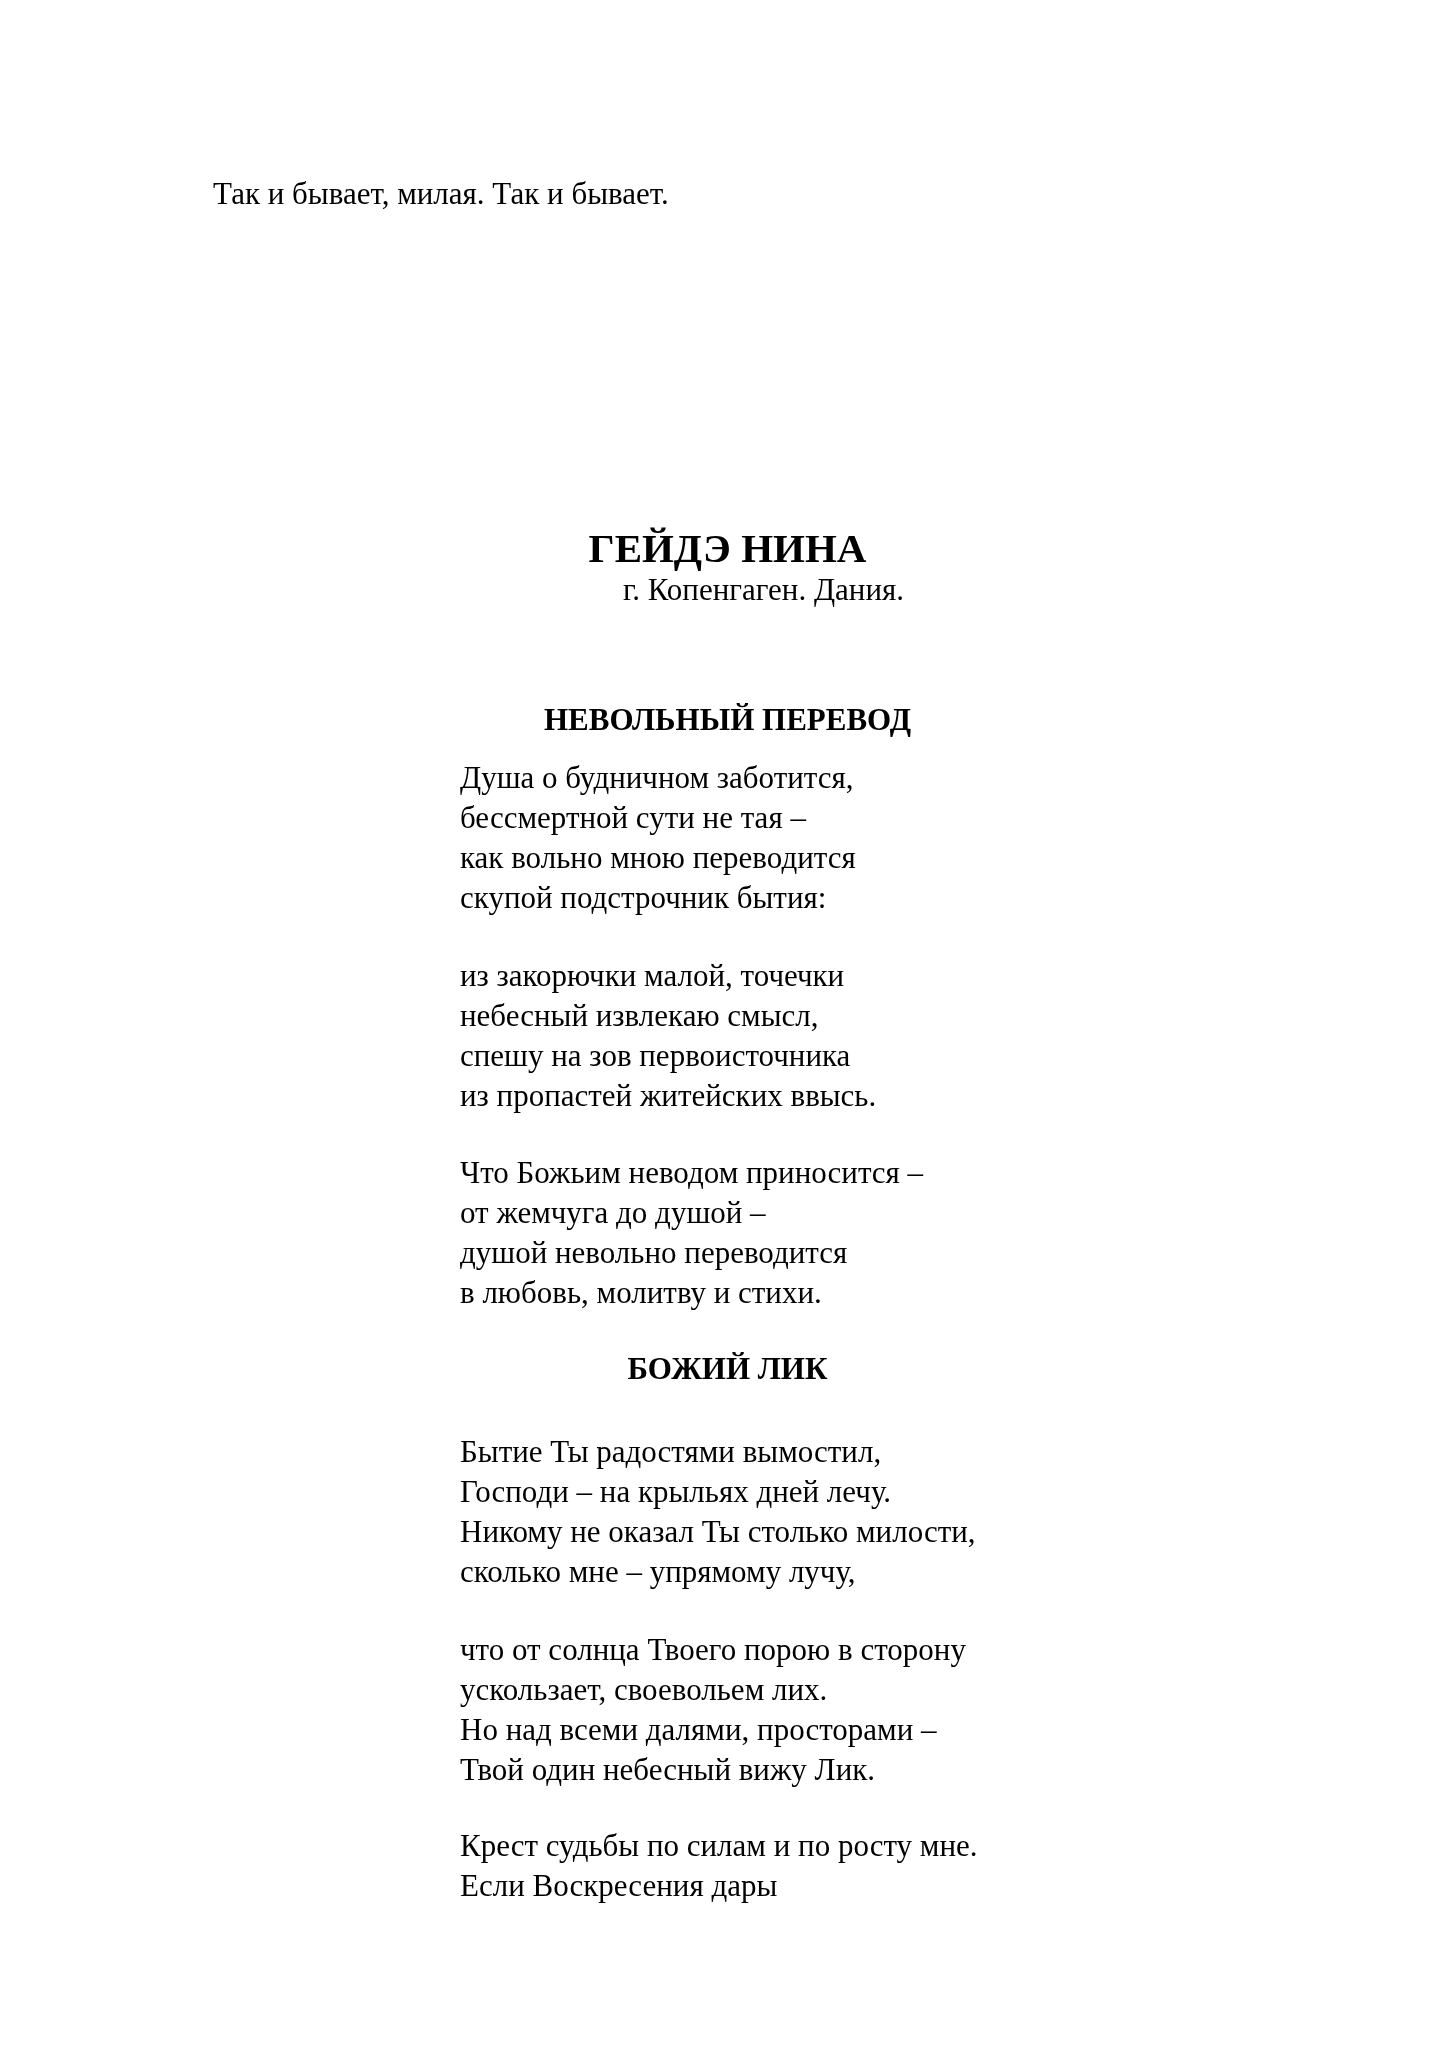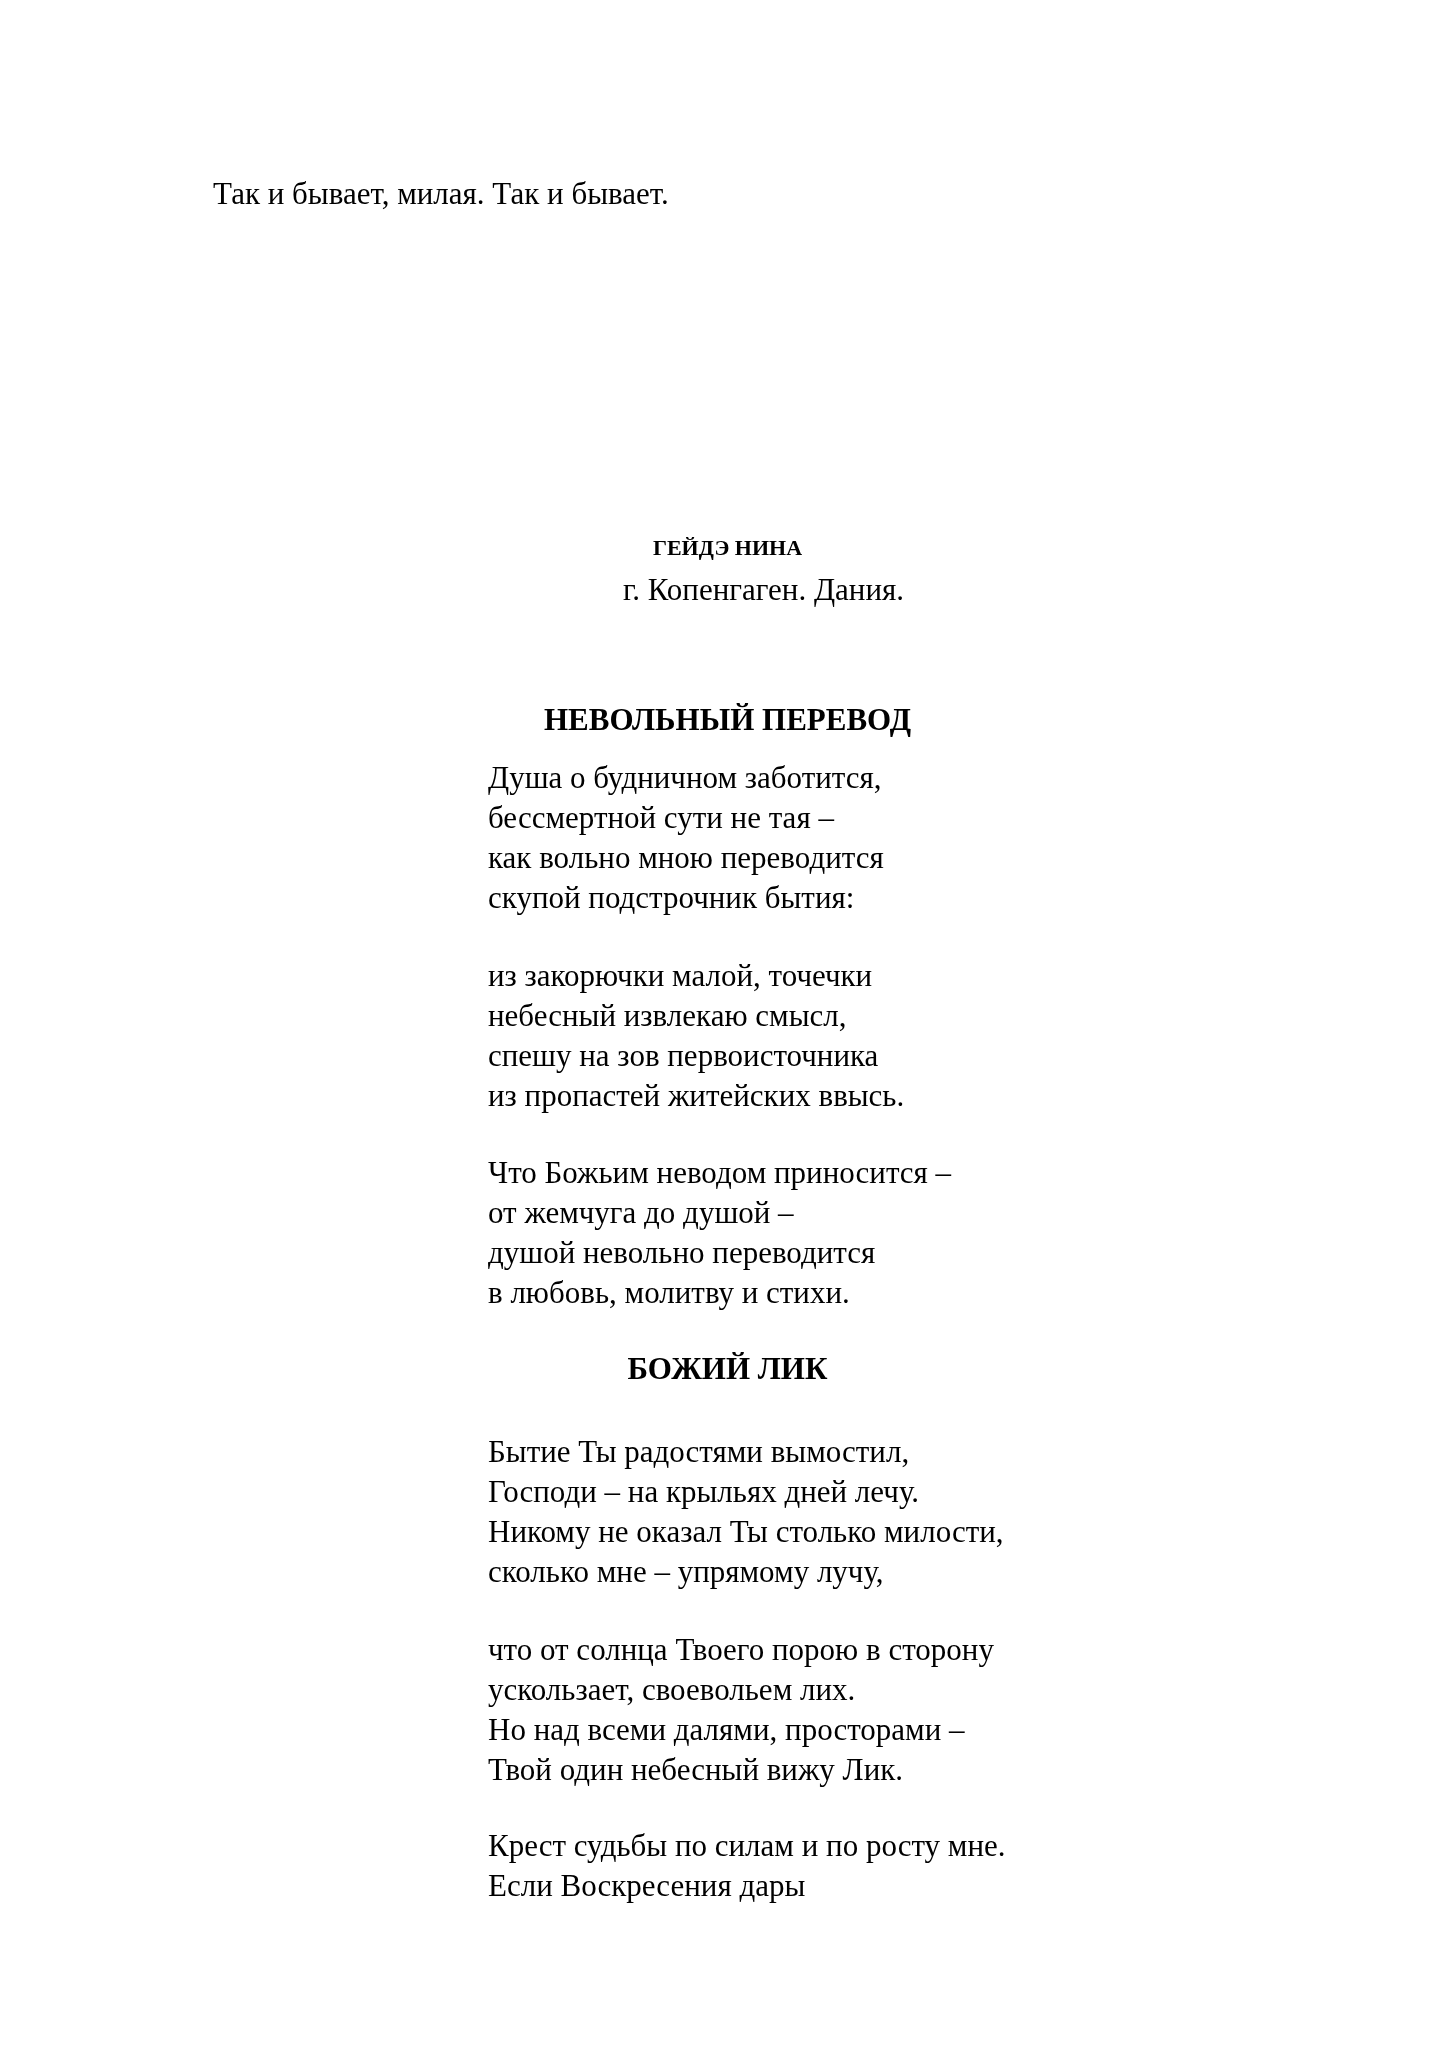--- a/index.html
+++ b/index.html
@@ -3,26 +3,26 @@
   <meta charset="utf-8">
   <style>
     html, body { margin: 0; padding: 0; background: #ffffff; }
     body {
       width: 1455px; height: 2058px; position: relative; overflow: hidden;
       font-family: "Liberation Serif", serif; color: #000;
     }
     .line { position: absolute; white-space: nowrap; font-size: 31px; line-height: 40px; }
     .closing { left: 213px; top: 174px; }
     .center { left: 0; width: 1455px; text-align: center; }
-    .author { top: 528px; font-weight: bold; font-size: 22px; font-family: Liberation Serif, serif; }
+    .author { top: 528px; font-weight: bold; font-size: 41px; font-family: Liberation Serif, serif; }
     .location { top: 570px; margin-left: 36px; }
     .poem-title { font-weight: bold; font-size: 31px; }
     .t1 { top: 700px; }
     .t2 { top: 1349px; }
-    .stanza { position: absolute; left: 488px; font-size: 31px; line-height: 40px; }
+    .stanza { position: absolute; left: 460px; font-size: 31px; line-height: 40px; }
     .stanza div { white-space: nowrap; height: 40px; }
   </style>
 </head>
 <body>
 
 <div class="line closing">Так и бывает, милая. Так и бывает.</div>
 
 <div class="line center author">ГЕЙДЭ  НИНА</div>
 <div class="line center location">г. Копенгаген. Дания.</div>
 

